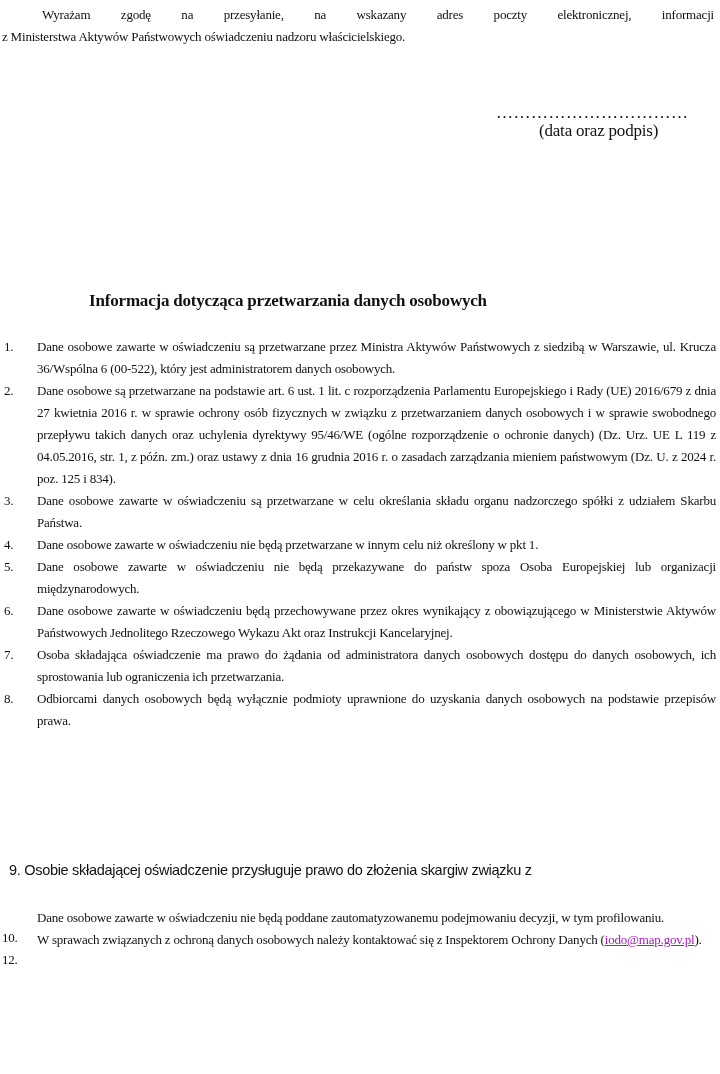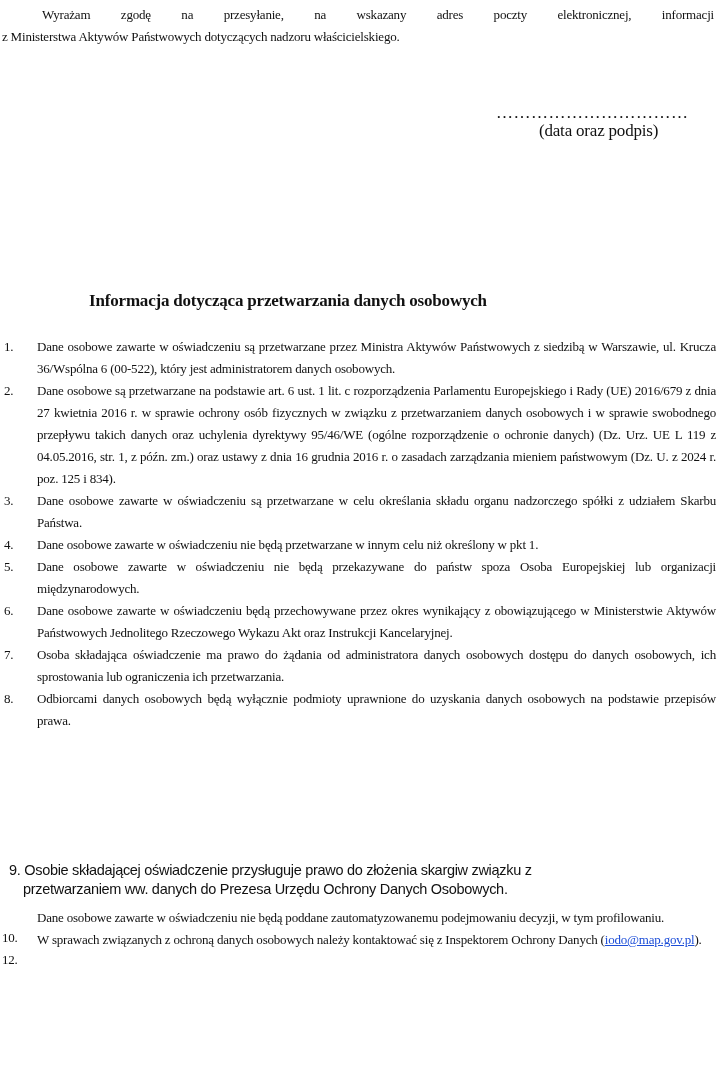--- a/index.html
+++ b/index.html
@@ -16,28 +16,28 @@
     .list { position: absolute; left: 0; width: 716px; }
     .item { position: relative; padding-left: 37px; text-align: justify; }
     .item .num { position: absolute; left: 4px; top: 0; }
     .item .num.wide { left: 2px; margin-top: 20px; }
     .item .text { display: block; }
     .item9 {
       position: absolute; left: 9px; top: 861px; width: 640px;
       font-family: "Liberation Sans", sans-serif; font-size: 14.5px; line-height: 19px; letter-spacing: -0.3px;
     }
     .item9 .l2 { padding-left: 14px; display: block; }
-    a.email { color: #1d4ed8; text-decoration: underline; }
+    a.email { color: #a21caf; text-decoration: underline; }
   </style>
 </head>
 <body>
 
 <div class="serif consent">
   <span class="first">Wyrażam zgodę na przesyłanie, na wskazany adres poczty elektronicznej, informacji</span>
-  <span>z Ministerstwa Aktywów Państwowych dotyczących nadzoru właścicielskiego.</span>
+  <span>z Ministerstwa Aktywów Państwowych oświadczeniu nadzoru właścicielskiego.</span>
 </div>
 
 <div class="serif dots">……………………………</div>
 <div class="serif sig-caption">(data oraz podpis)</div>
 
 <div class="serif heading">Informacja dotycząca przetwarzania danych osobowych</div>
 
 <div class="serif list" style="top:336px;">
   <div class="item">
       <span class="num">1.</span>
@@ -68,21 +68,20 @@
       <span class="text">Osoba składająca oświadczenie ma prawo do żądania od administratora danych osobowych dostępu do danych osobowych, ich sprostowania lub ograniczenia ich przetwarzania.</span>
     </div>
   <div class="item">
       <span class="num">8.</span>
       <span class="text">Odbiorcami danych osobowych będą wyłącznie podmioty uprawnione do uzyskania danych osobowych na podstawie przepisów prawa.</span>
     </div>
 </div>
 
 <div class="item9">
   <span>9. Osobie składającej oświadczenie przysługuje prawo do złożenia skargiw związku z</span>
-  <span class="l2">przetwarzaniem ww. danych do Prezesa Urzędu Ochrony Danych Osobowych.</span>
 </div>
 
 <div class="serif list" style="top:907px;">
   <div class="item">
       <span class="num wide">10.</span>
       <span class="text">Dane osobowe zawarte w oświadczeniu nie będą poddane zautomatyzowanemu podejmowaniu decyzji, w tym profilowaniu.</span>
     </div>
   <div class="item">
     <span class="num wide">12.</span>
     <span class="text"><span>W sprawach związanych z ochroną danych osobowych należy kontaktować się z Inspektorem Ochrony Danych (</span><a class="email" href="#">iodo@map.gov.pl</a><span>).</span></span>

